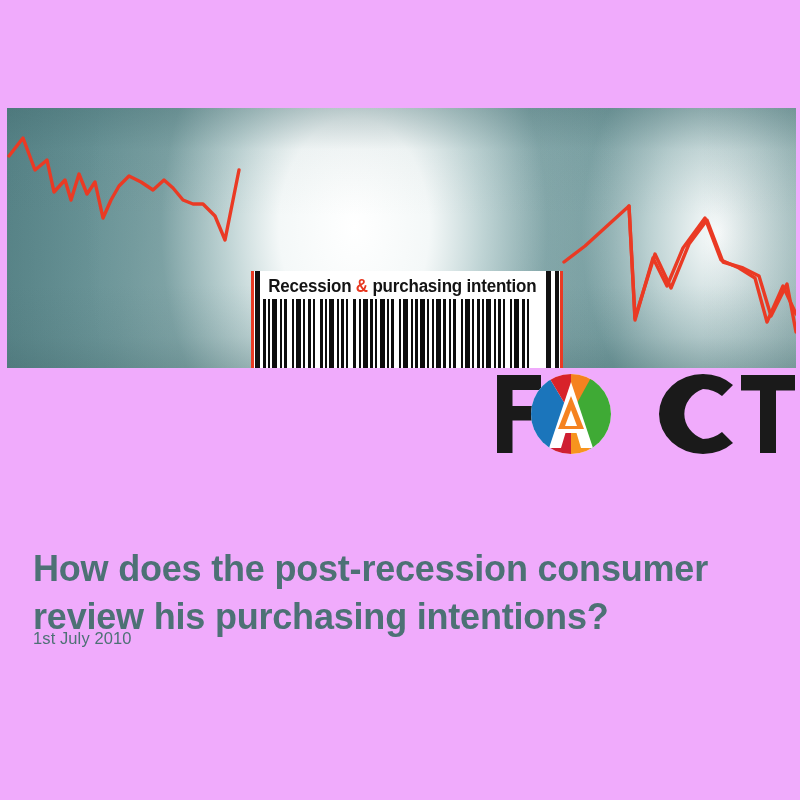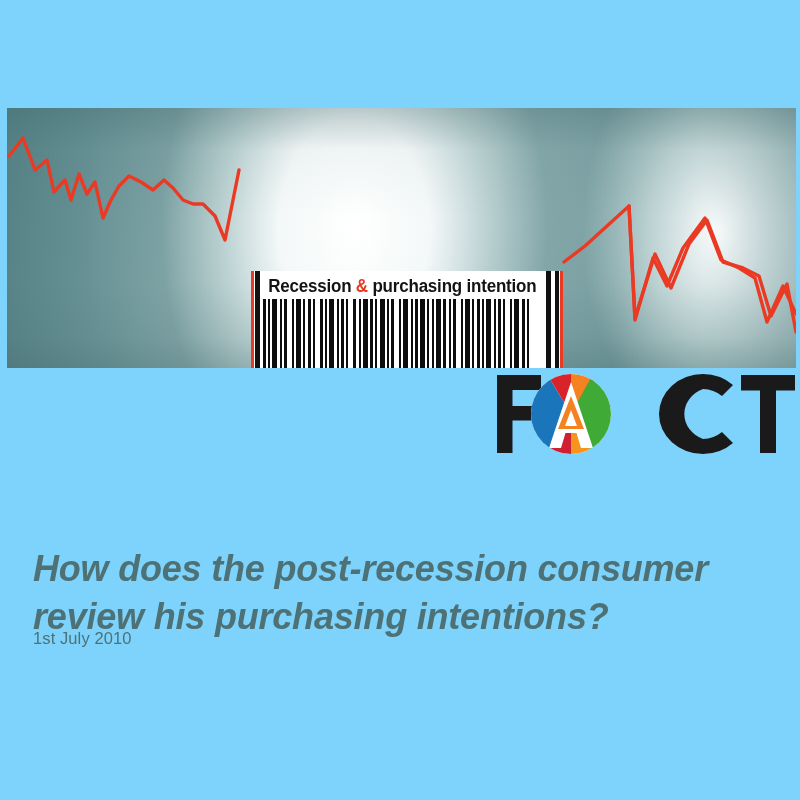--- a/index.html
+++ b/index.html
@@ -14,21 +14,21 @@
     position: relative;
     overflow: hidden;
     font-family: "Liberation Sans", sans-serif;
     -webkit-font-smoothing: antialiased;
   }
 
   
   #slide {
     position: absolute;
     inset: 0;
-    background: #7dd3fc;
+    background: #f0abfc;
     padding-left: 24px;
   }
 
   
   #hero {
     position: absolute;
     left: 7px;
     top: 108px;
     width: 789px;
     height: 260px;
@@ -161,21 +161,20 @@
   #headline {
     position: absolute;
     left: 33px;
     top: 521px;
     width: 730px;
     font-family: "Liberation Sans", sans-serif;
     font-size: 36px;
     line-height: 48px;
     color: #4d7175;
     letter-spacing: -0.2px;
-    font-style: italic;
   }
   #headline .l2 { display: block; }
   #subdate {
     position: absolute;
     left: 33px;
     top: 629px;
     font-family: "Liberation Sans", sans-serif;
     font-size: 16.5px;
     color: #4d7175;
     letter-spacing: 0.1px;

